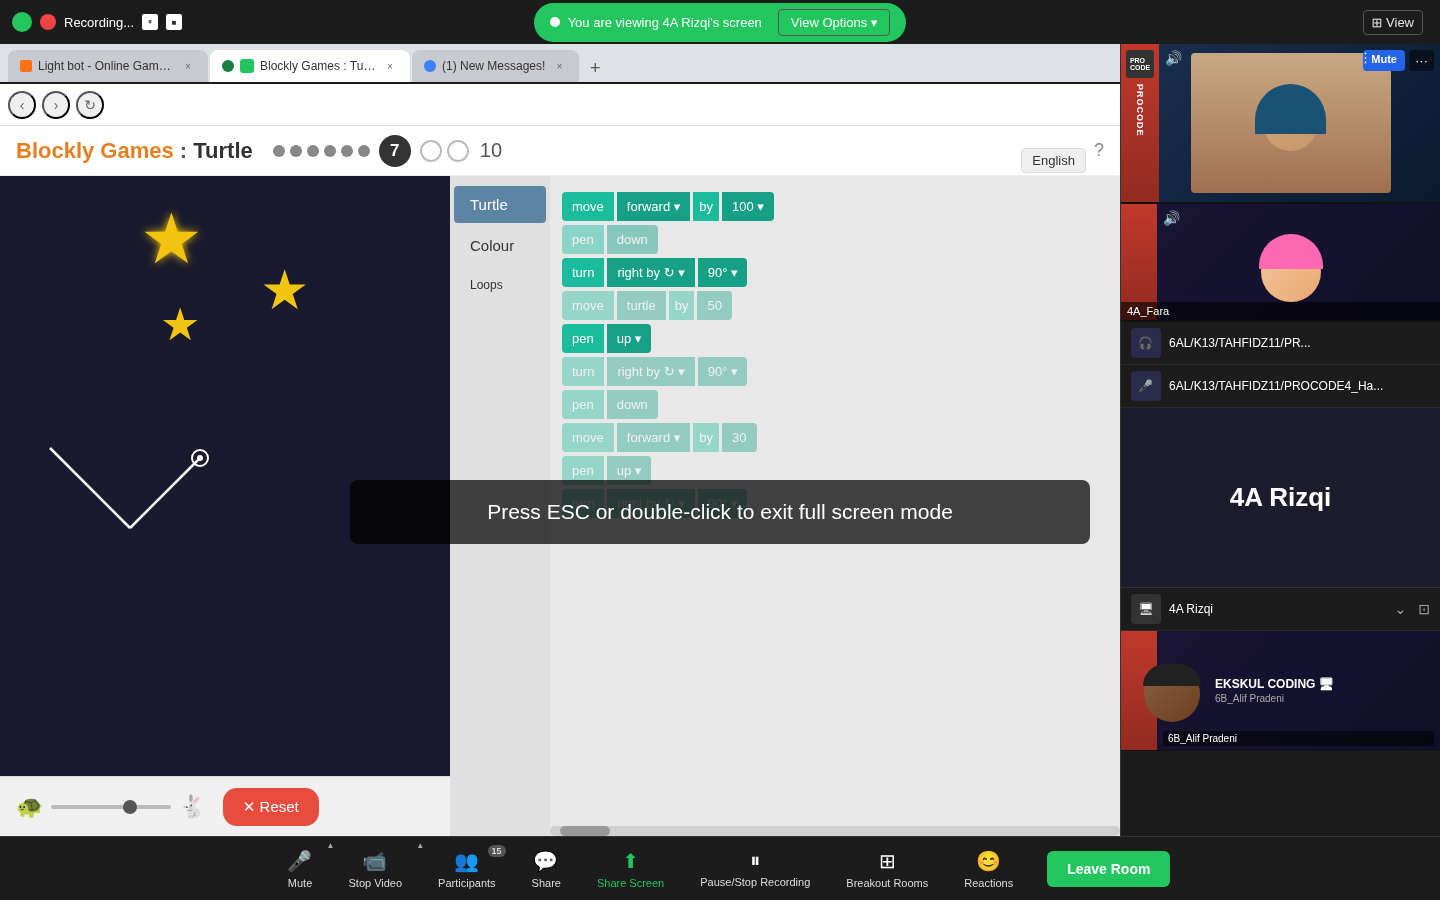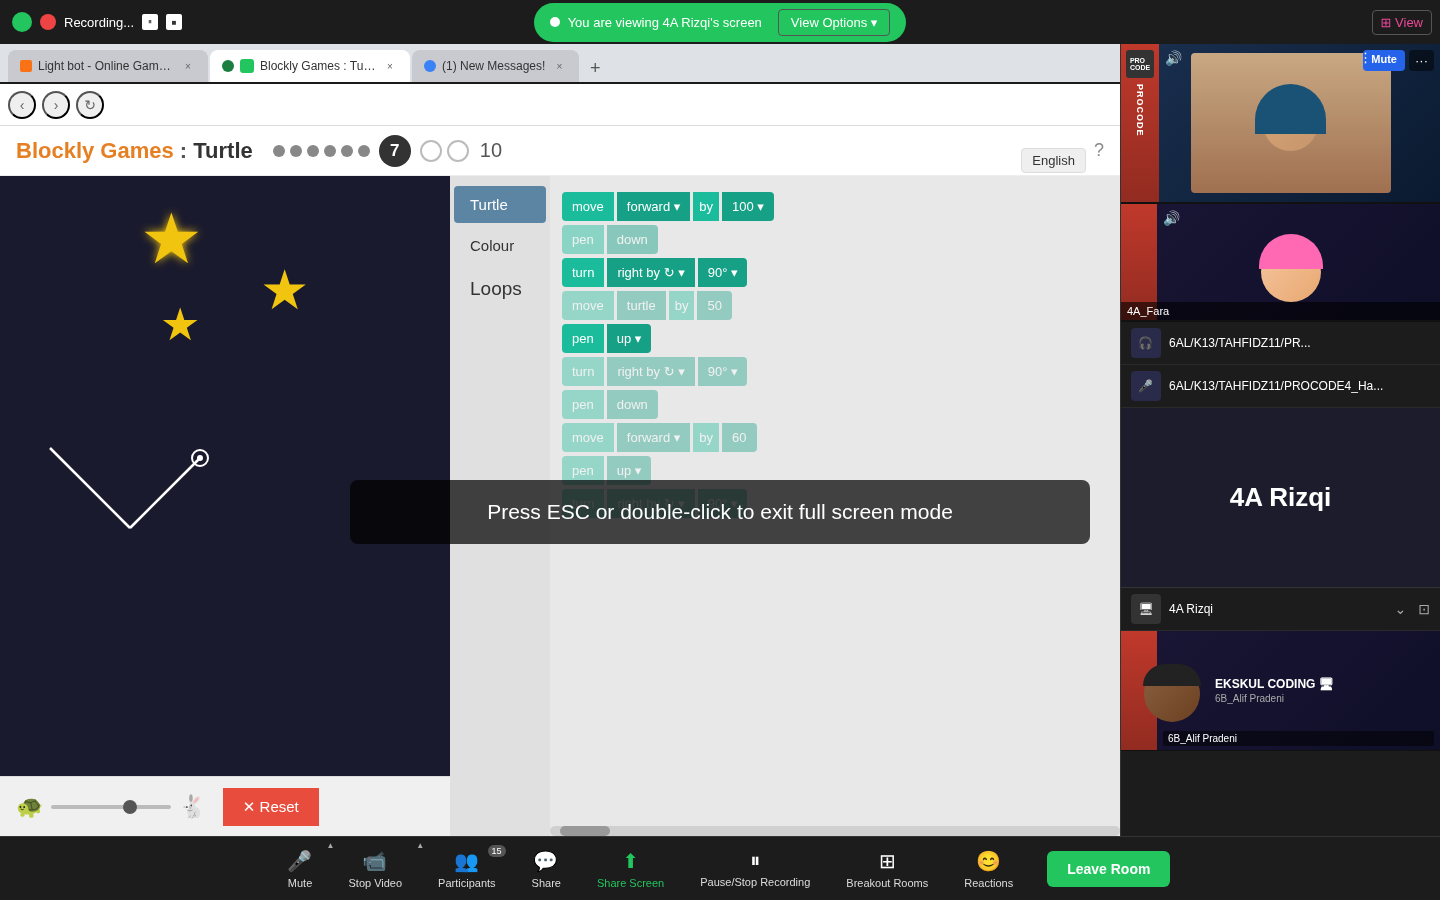--- a/index.html
+++ b/index.html
@@ -74,25 +74,25 @@
       border-radius: 4px;
       font-size: 13px;
       cursor: pointer;
       margin-left: 8px;
       display: flex;
       align-items: center;
       gap: 4px;
     }
     .top-right-controls {
       position: absolute;
-      right: 8px;
+      right: 17px;
       display: flex;
       align-items: center;
       gap: 8px;
-      color: #ec4899;
+      color: #e5e5e5;
       font-size: 13px;
     }
     .browser-tabs {
       display: flex;
       align-items: center;
       padding: 8px 8px 0;
       background: #dee1e6;
       gap: 2px;
     }
     .browser-tab {
@@ -183,21 +183,21 @@
       width: 100%;
       height: calc(100% - 60px);
       background: #1a1a2e;
       position: relative;
     }
     .reset-btn {
       background: #e74c3c;
       color: white;
       border: none;
       padding: 10px 20px;
-      border-radius: 0;
+      border-radius: 14px;
       font-size: 15px;
       font-weight: 500;
       cursor: pointer;
       display: flex;
       align-items: center;
       gap: 6px;
     }
 
     
     .zoom-sidebar {
@@ -382,21 +382,21 @@
     <span style="font-size:22px;">🐇</span>
   </div>
   <button class="reset-btn">✕ Reset</button>
 </div>
 
 <div style="position:absolute;top:176px;left:450px;width:670px;height:calc(900px - 176px - 64px);background:#e8e8e8;overflow:hidden;">
 
   <div style="position:absolute;top:0;left:0;width:100px;bottom:0;background:#e0e0e0;display:flex;flex-direction:column;padding:8px 0;">
     <div style="padding:10px 16px;font-size:15px;background:#5c85a4;color:white;border-radius:4px;margin:2px 4px;cursor:pointer;">Turtle</div>
     <div style="padding:10px 16px;font-size:15px;color:#333;cursor:pointer;margin:2px 4px;">Colour</div>
-    <div style="padding:10px 16px;font-size:19px;color:#333;cursor:pointer;margin:2px 4px;">Loops</div>
+    <div style="padding:10px 16px;font-size:12px;color:#333;cursor:pointer;margin:2px 4px;">Loops</div>
   </div>
 
   <div style="position:absolute;top:0;left:100px;right:0;bottom:0;background:#e8e8e8;padding:12px;">
 
     <div style="display:flex;align-items:center;gap:3px;margin:4px 0;">
       <span style="background:#1abc9c;color:white;padding:7px 10px;border-radius:4px 0 0 4px;font-size:13px;">move</span>
       <span style="background:#16a085;color:white;padding:7px 10px;font-size:13px;">forward ▾</span>
       <span style="background:#1abc9c;color:white;padding:7px 6px;font-size:13px;">by</span>
       <span style="background:#16a085;color:white;padding:7px 10px;border-radius:0 4px 4px 0;font-size:13px;">100 ▾</span>
     </div>
@@ -425,21 +425,21 @@
       <span style="background:#16a085;color:white;padding:7px 10px;border-radius:0 4px 4px 0;font-size:13px;">90° ▾</span>
     </div>
     <div style="display:flex;align-items:center;gap:3px;margin:4px 0;opacity:0.4;">
       <span style="background:#1abc9c;color:white;padding:7px 10px;border-radius:4px 0 0 4px;font-size:13px;">pen</span>
       <span style="background:#16a085;color:white;padding:7px 10px;border-radius:0 4px 4px 0;font-size:13px;">down</span>
     </div>
     <div style="display:flex;align-items:center;gap:3px;margin:4px 0;opacity:0.4;">
       <span style="background:#1abc9c;color:white;padding:7px 10px;border-radius:4px 0 0 4px;font-size:13px;">move</span>
       <span style="background:#16a085;color:white;padding:7px 10px;font-size:13px;">forward ▾</span>
       <span style="background:#1abc9c;color:white;padding:7px 6px;font-size:13px;">by</span>
-      <span style="background:#16a085;color:white;padding:7px 10px;border-radius:0 4px 4px 0;font-size:13px;">60</span>
+      <span style="background:#16a085;color:white;padding:7px 10px;border-radius:0 4px 4px 0;font-size:13px;">30</span>
     </div>
     <div style="display:flex;align-items:center;gap:3px;margin:4px 0;opacity:0.4;">
       <span style="background:#1abc9c;color:white;padding:7px 10px;border-radius:4px 0 0 4px;font-size:13px;">pen</span>
       <span style="background:#16a085;color:white;padding:7px 10px;border-radius:0 4px 4px 0;font-size:13px;">up ▾</span>
     </div>
     <div style="display:flex;align-items:center;gap:3px;margin:4px 0;opacity:0.4;">
       <span style="background:#1abc9c;color:white;padding:7px 10px;border-radius:4px 0 0 4px;font-size:13px;">turn</span>
       <span style="background:#16a085;color:white;padding:7px 10px;font-size:13px;">right by ↻ ▾</span>
       <span style="background:#16a085;color:white;padding:7px 10px;border-radius:0 4px 4px 0;font-size:13px;">90° ▾</span>
     </div>

